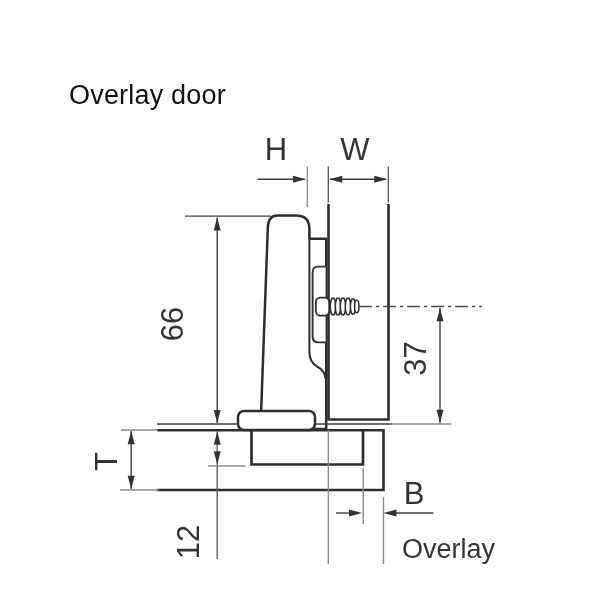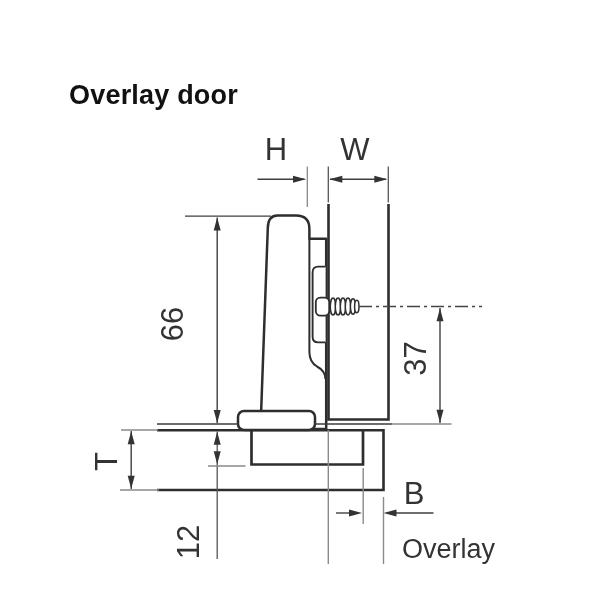--- a/index.html
+++ b/index.html
@@ -1,21 +1,21 @@
 <!DOCTYPE html>
 <html><head>
 <meta charset="utf-8">
 <style>
   html,body{margin:0;padding:0;background:#ffffff;}
   #stage{
     position:relative;width:600px;height:600px;background:#ffffff;overflow:hidden;
     font-family:"Liberation Sans", sans-serif;
   }
   #page-title{
-    position:absolute;left:69px;top:80px;font-size:27px;font-weight:700;color:#111111;
+    position:absolute;left:69px;top:80px;font-size:27px;font-weight:400;color:#111111;
     letter-spacing:0.2px;white-space:nowrap;
   }
   svg{position:absolute;left:0;top:0;}
   .dimtext{font-family:"Liberation Sans",sans-serif;font-size:31px;font-weight:400;}
   .smalltext{font-family:"Liberation Sans",sans-serif;font-size:27px;font-weight:400;}
 </style>
 </head>
 <body>
 
 <div id="stage">

